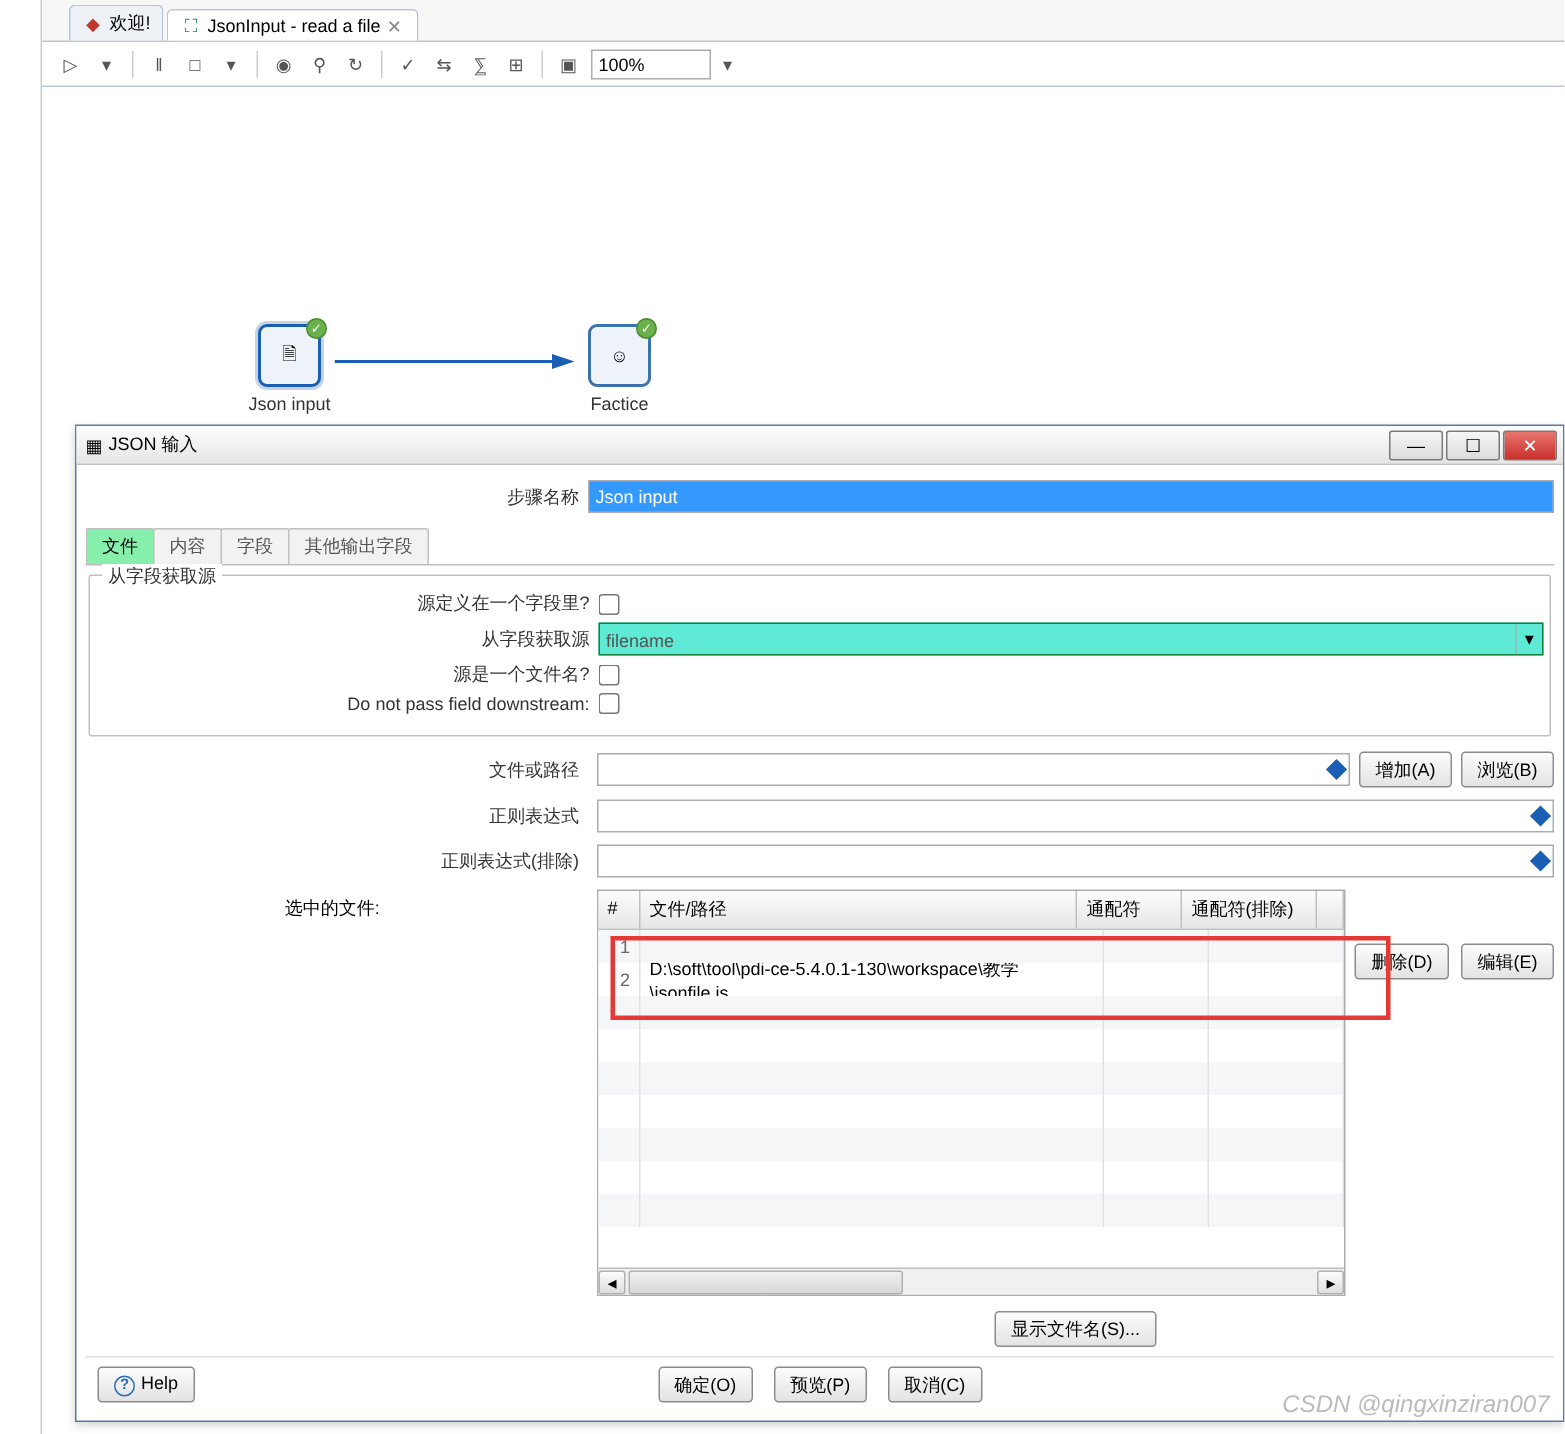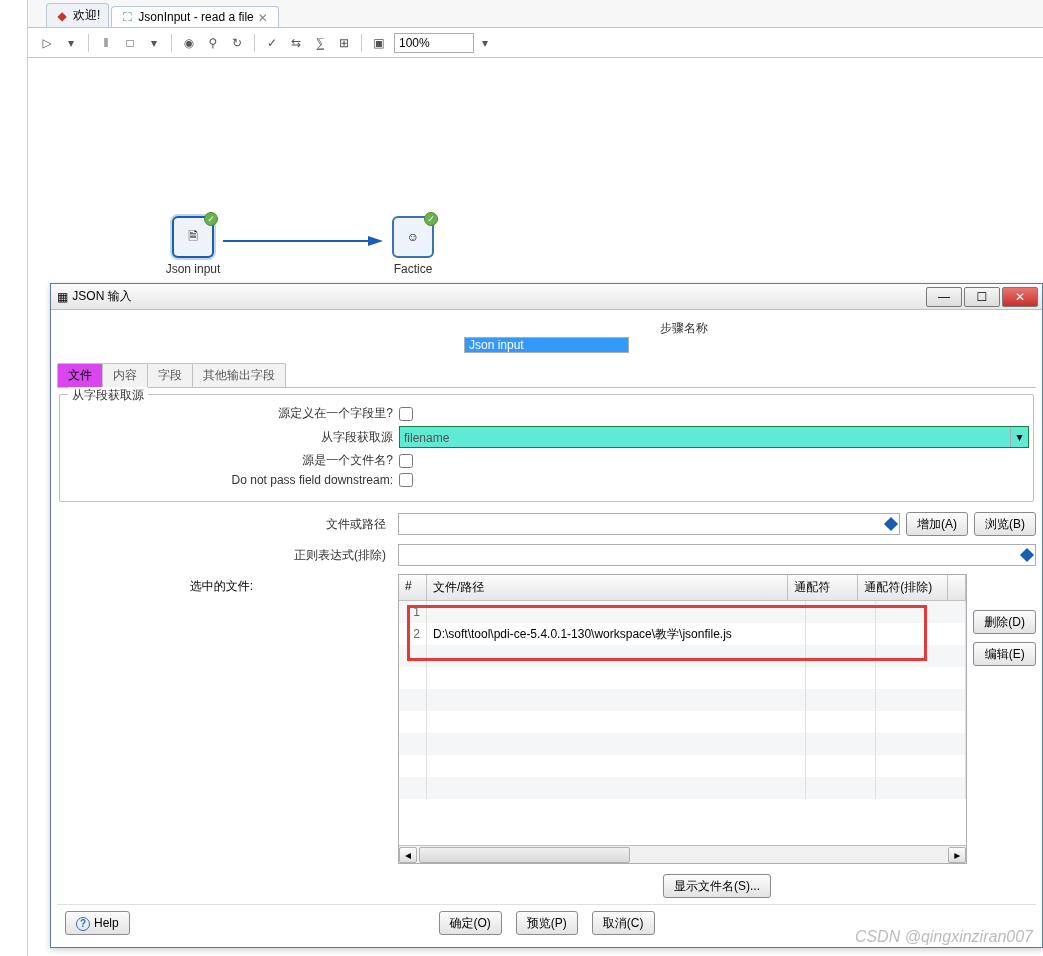--- a/index.html
+++ b/index.html
@@ -32,29 +32,29 @@
 .arrow-head { fill: #1a5fb4; }
 
 .dialog { position: absolute; left: 50px; top: 283px; width: 993px; height: 665px; background: #fff; border: 1px solid #5a7aa0; box-shadow: 0 2px 6px rgba(0,0,0,0.2); display: flex; flex-direction: column; }
 .dlg-titlebar { height: 26px; background: linear-gradient(#fcfcfc,#e6e6e6); display: flex; align-items: center; padding: 0 4px; border-bottom: 1px solid #c0c0c0; }
 .dlg-title { flex: 1; display: flex; align-items: center; gap: 4px; padding-left: 2px; }
 .dlg-controls { display: flex; gap: 0; }
 .dlg-ctrl { width: 36px; height: 20px; border: 1px solid #7a7a7a; border-radius: 2px; background: linear-gradient(#f6f6f6,#dcdcdc); display: flex; align-items: center; justify-content: center; margin-left: 2px; }
 .dlg-ctrl.close { background: linear-gradient(#e9746e,#c9302c); color: #fff; }
 
 .dlg-body { flex: 1; display: flex; flex-direction: column; padding: 6px; overflow: hidden; }
-.field-row { display: flex; align-items: center; margin: 4px 0; flex-direction: column; }
+.field-row { display: flex; align-items: center; margin: 4px 0; }
 .field-label { width: 335px; text-align: right; padding-right: 6px; color: #333; }
 .field-input { flex: 1; height: 22px; border: 1px solid #abadb3; padding: 0 4px; }
 .field-input.sel { background: #3399ff; color: #fff; }
 .diamond-icon { position: absolute; right: 4px; top: 50%; transform: translateY(-50%); width: 10px; height: 10px; background: #1a5fb4; transform: translateY(-50%) rotate(45deg); }
 .select-arrow { width: 18px; height: 20px; border-left: 1px solid #abadb3; display: flex; align-items: center; justify-content: center; }
 
 .inner-tabs { display: flex; border-bottom: 1px solid #c0c0c0; margin-top: 6px; }
-.inner-tab { padding: 3px 10px; background: #d946ef; border: 1px solid #c0c0c0; border-bottom: none; border-radius: 2px 2px 0 0; margin-right: -1px; }
+.inner-tab { padding: 3px 10px; background: #86efac; border: 1px solid #c0c0c0; border-bottom: none; border-radius: 2px 2px 0 0; margin-right: -1px; }
 .inner-tab.inactive { background: #f2f2f2; color: #555; }
 
 .group { border: 1px solid #c0c0c0; border-radius: 2px; margin: 6px 2px; padding: 6px 4px 10px; position: relative; }
 .group-title { position: absolute; top: -8px; left: 8px; background: #fff; padding: 0 4px; color: #333; }
 
 .chkrow { display: flex; align-items: center; margin: 4px 0; }
 .chkrow .field-label { width: 335px; }
 .chk { width: 14px; height: 14px; }
 
 .btn { height: 24px; padding: 0 10px; background: linear-gradient(#fcfcfc,#e3e3e3); border: 1px solid #8b8b8b; border-radius: 3px; cursor: pointer; }
@@ -77,21 +77,21 @@
 .gc { border-right: 1px solid #e1e1e1; padding: 0 6px; height: 100%; display: flex; align-items: center; overflow: hidden; }
 .gc.num { width: 28px; justify-content: flex-end; color: #666; }
 .gc.path { flex: 1; min-width: 260px; }
 .gc.wild { width: 70px; }
 .gc.wildex { width: 90px; }
 .redbox { position: absolute; border: 3px solid #e53935; left: 8px; top: 30px; width: 520px; height: 56px; pointer-events: none; }
 .grid-scroll { height: 18px; background: #f0f0f0; border-top: 1px solid #c0c0c0; display: flex; align-items: center; }
 .scroll-btn { width: 18px; height: 16px; display: flex; align-items: center; justify-content: center; background: linear-gradient(#fcfcfc,#dedede); border: 1px solid #b0b0b0; border-radius: 2px; }
 .scroll-track { flex: 1; height: 16px; position: relative; margin: 0 2px; }
 .scroll-thumb { position: absolute; left: 0; top: 0; height: 16px; width: 40%; background: linear-gradient(#f0f0f0,#d8d8d8); border: 1px solid #b0b0b0; border-radius: 2px; }
-.side-btns { display: flex; flex-direction: column; gap: 8px; padding-top: 36px; }
+.side-btns { display: flex; flex-direction: row; gap: 8px; padding-top: 36px; }
 
 .center-btn-row { display: flex; justify-content: center; margin: 6px 0; }
 .bottom-row { display: flex; align-items: center; padding: 6px 8px; gap: 8px; border-top: 1px solid #e0e0e0; }
 .bottom-row .btns { display: flex; gap: 14px; position: absolute; left: 50%; transform: translateX(-50%); justify-content: space-between; }
 
 .watermark { position: absolute; right: 10px; bottom: 10px; color: rgba(120,120,120,0.5); font-size: 16px; font-style: italic; pointer-events: none; }
 .help-icon { display: inline-block; width: 14px; height: 14px; border: 1.5px solid #2a6fb5; border-radius: 50%; color: #2a6fb5; text-align: center; line-height: 12px; font-weight: bold; font-size: 10px; margin-right: 4px; }
 </style>
 </head>
 <body>
@@ -206,20 +206,24 @@
         </div>
     </div>
 
     <div class="rowflex">
       <div class="field-label">文件或路径</div>
       <div style="flex:1;position:relative"><input class="field-input" style="width: 100%;"><span class="diamond-icon"></span></div>
       <button class="btn">增加(A)</button>
       <button class="btn">浏览(B)</button>
     </div>
     <div class="rowflex">
+      <div class="field-label">正则表达式</div>
+      <div style="flex:1;position:relative"><input class="field-input" style="width: 100%;"><span class="diamond-icon"></span></div>
+    </div>
+    <div class="rowflex">
       <div class="field-label">正则表达式(排除)</div>
       <div style="flex:1;position:relative"><input class="field-input" style="width: 100%;"><span class="diamond-icon"></span></div>
     </div>
 
     <div class="grid-wrap">
       <div class="grid-label">选中的文件:</div>
       <div class="grid-box">
         <div class="grid-head">
           <div class="gh num">#</div>
           <div class="gh path">文件/路径</div>

